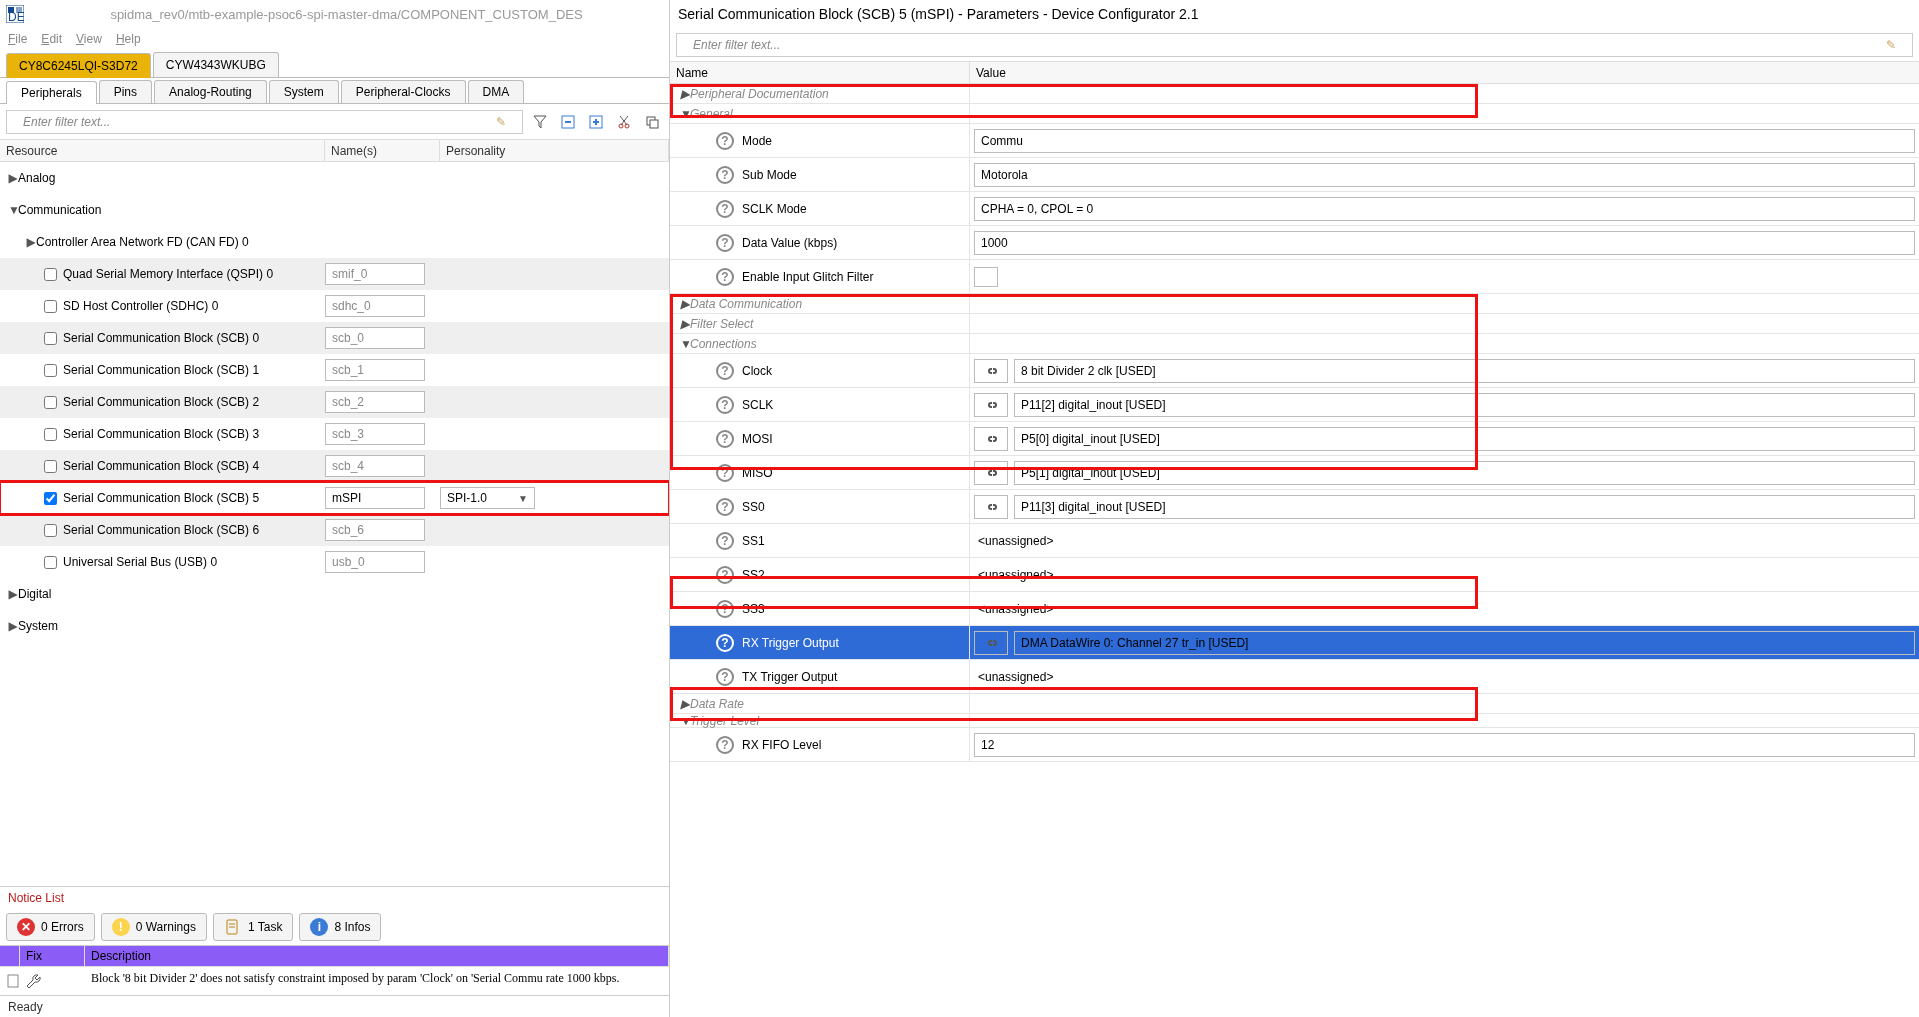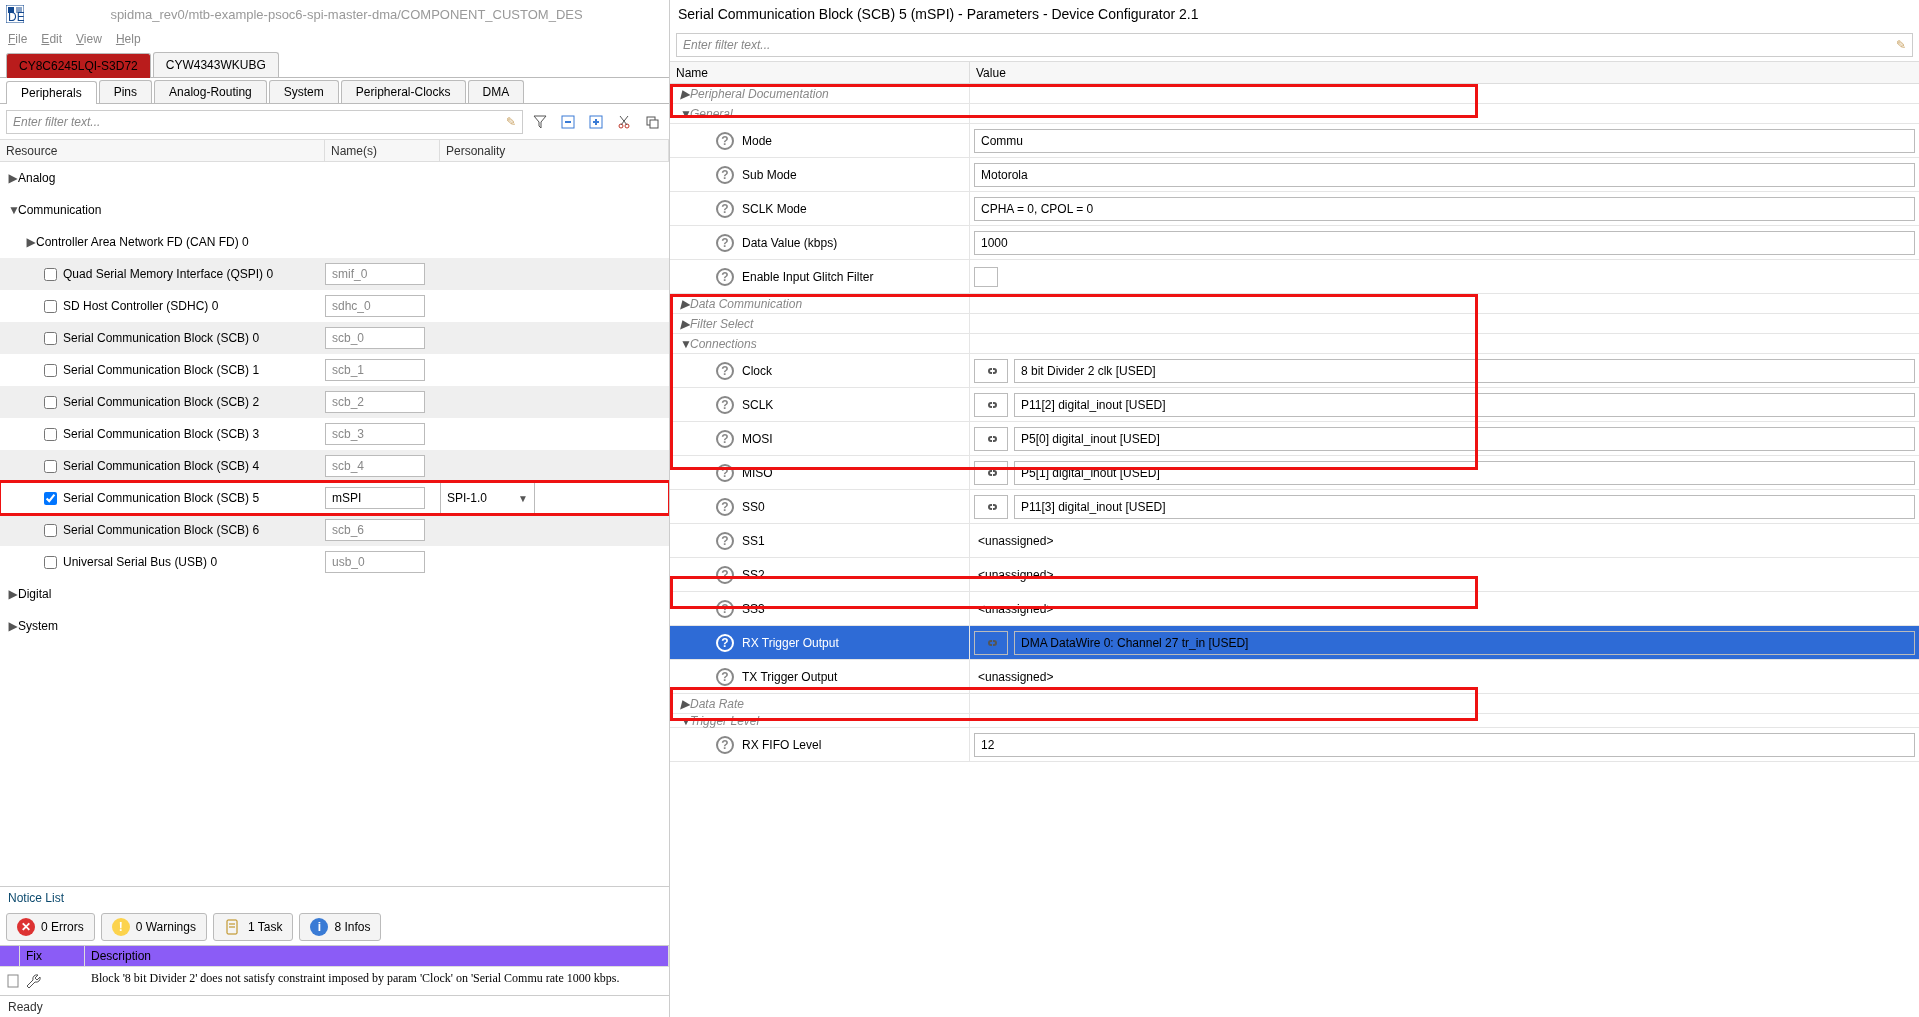--- a/index.html
+++ b/index.html
@@ -11,28 +11,28 @@
   .titlebar .logo { width: 18px; height: 18px; display: inline-flex; align-items: center; justify-content: center; margin-right: 6px; }
   .titlebar .title { color: #999; font-size: 13px; flex: 1; text-align: center; overflow: hidden; white-space: nowrap; }
   .titlebar-right .title { color: #000; text-align: left; padding-left: 2px; font-size: 14px; }
 
   .menubar { height: 22px; display: flex; align-items: center; padding: 0 8px; gap: 14px; color: #888; }
   .menubar span { text-decoration: underline dotted transparent; }
   .menubar span::first-letter { text-decoration: underline; }
 
   .device-tabs { height: 28px; display: flex; align-items: flex-end; padding: 0 6px; border-bottom: 1px solid #bbb; }
   .device-tab { padding: 5px 12px; border: 1px solid #bbb; border-bottom: none; background: #f4f4f4; margin-right: 2px; border-radius: 3px 3px 0 0; cursor: pointer; }
-  .device-tab.active { background: #b91c1c; position: relative; top: 1px; }
+  .device-tab.active { background: #eab308; position: relative; top: 1px; }
 
   .ptabs { height: 26px; display: flex; align-items: flex-end; padding: 0 6px; border-bottom: 1px solid #bbb; }
   .ptab { padding: 4px 14px; border: 1px solid #bbb; border-bottom: none; background: #f4f4f4; margin-right: 2px; border-radius: 3px 3px 0 0; cursor: pointer; }
   .ptab.active { background: #fff; position: relative; top: 1px; }
 
   .filter-row { height: 36px; display: flex; align-items: center; padding: 0 6px; gap: 6px; border-bottom: 1px solid #ddd; }
-  .filter-input { flex: 1; height: 24px; border: 1px solid #ccc; padding: 0 6px; color: #888; font-style: italic; position: relative; display: flex; align-items: center; }
+  .filter-input { flex: 1; height: 24px; border: 1px solid #ccc; padding: 0 16px; color: #888; font-style: italic; position: relative; display: flex; align-items: center; }
   .filter-input span.clearx { margin-left: auto; font-style: normal; color: #c8a060; }
   .toolbtn { width: 22px; height: 22px; display: inline-flex; align-items: center; justify-content: center; border: 1px solid transparent; border-radius: 2px; cursor: pointer; }
 
   .tree-head { height: 22px; display: flex; align-items: center; background: #f7f7f7; border-bottom: 1px solid #ddd; }
   .th { padding: 0 6px; border-right: 1px solid #ddd; height: 100%; display: flex; align-items: center; color: #333; }
   .th-res { width: 325px; }
   .th-name { width: 115px; }
   .th-pers { flex: 1; }
 
   .tree { flex: 1; overflow: auto; }
@@ -40,26 +40,26 @@
   .trow.alt { background: #efefef; }
   .trow .twisty { width: 10px; text-align: center; color: #555; cursor: pointer; }
   .trow .spacer { display: inline-block; }
   .trow .cb { margin: 0 6px 0 0; }
   .col-res { width: 325px; display: flex; align-items: center; }
   .col-name { width: 115px; display: flex; align-items: center; }
   .col-pers { width: 105px; display: flex; align-items: center; }
   .col-extra { flex: 1; }
   .field { height: 22px; border: 1px solid #bbb; padding: 0 6px; width: 100px; background: #fff; display: flex; align-items: center; color: #888; }
   .field.active { color: #000; }
-  .pers-combo { height: 36px; border: 1px solid #bbb; width: 95px; display: flex; align-items: center; padding: 0 6px; justify-content: space-between; }
+  .pers-combo { height: 22px; border: 1px solid #bbb; width: 95px; display: flex; align-items: center; padding: 0 6px; justify-content: space-between; }
   .pers-combo .arr { font-size: 10px; color: #555; }
   .hl-red { outline: 3px solid #e11; outline-offset: -1px; }
 
   .notice { border-top: 1px solid #ccc; }
-  .notice-title { padding: 4px 8px; color: #0c4a6e; }
+  .notice-title { padding: 4px 8px; color: #b91c1c; }
   .notice-btns { display: flex; gap: 6px; padding: 4px 6px; }
   .nbtn { display: inline-flex; align-items: center; gap: 6px; border: 1px solid #bbb; background: #f4f4f4; border-radius: 3px; padding: 4px 10px; cursor: pointer; }
   .nbtn .ic { width: 18px; height: 18px; display: inline-flex; align-items: center; justify-content: center; border-radius: 50%; color: #fff; font-weight: bold; }
   .ic-err { background: #d33; }
   .ic-warn { background: #fcd34d; color: #000; }
   .ic-task { background: none; }
   .ic-info { background: #3a7bd5; }
   .notice-table { border-top: 1px solid #ccc; }
   .notice-table .nth { display: flex; background: #8b5cf6; border-bottom: 1px solid #ddd; }
   .notice-table .nth > div { padding: 3px 6px; border-right: 1px solid #ddd; }

